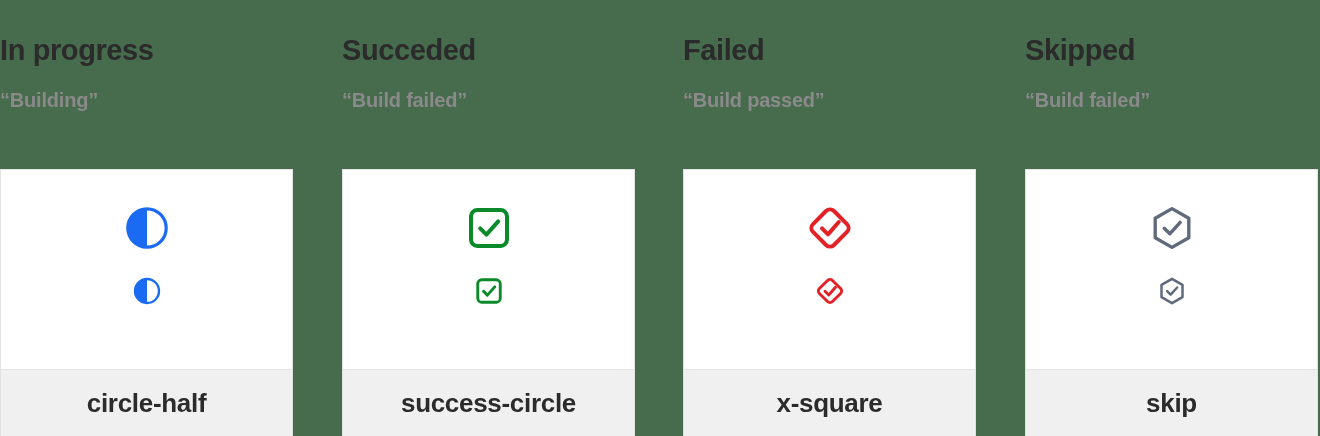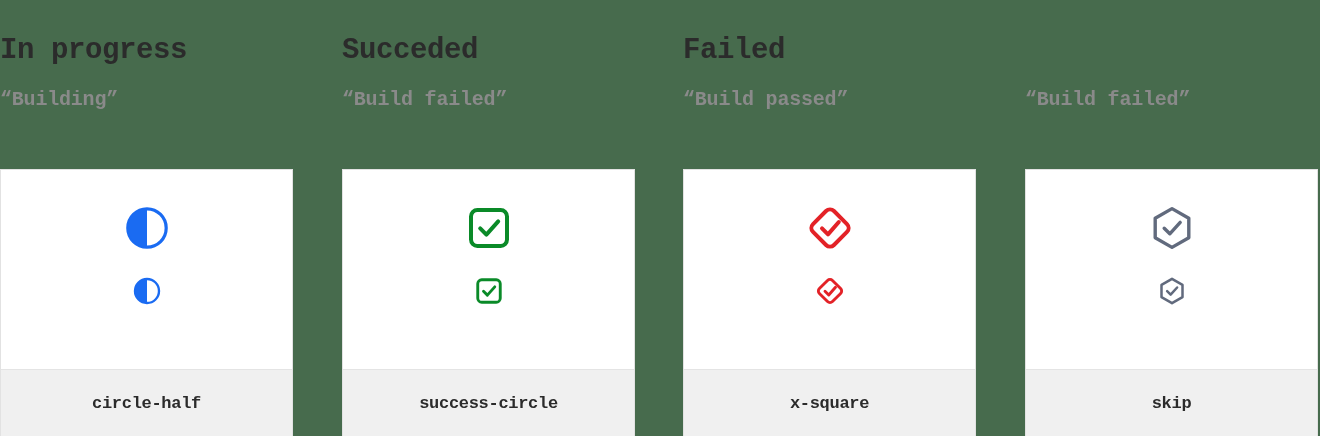--- a/index.html
+++ b/index.html
@@ -11,21 +11,20 @@
     height: 436px;
     background: #476b4d;
     font-family: "Liberation Sans", sans-serif;
     overflow: hidden;
   }
 
   .grid {
     position: relative;
     width: 1320px;
     height: 436px;
-    font-family: Liberation Mono, monospace;
   }
 
   .column {
     position: absolute;
     top: 0;
     width: 293px;
     height: 436px;
   }
 
   .col-0 { left: 0px; }
@@ -104,21 +103,21 @@
     top: 199px;
     bottom: 0;
     background: #f0f0f0;
     border-top: 1px solid #e4e4e4;
     display: flex;
     align-items: center;
     justify-content: center;
   }
 
   .card-label {
-    font-size: 17px;
+    font-size: 26px;
     font-weight: bold;
     color: #2b2b2b;
     letter-spacing: -0.3px;
     white-space: nowrap;
   }
 </style>
 </head>
 <body>
 
 <div class="grid">
@@ -181,20 +180,21 @@
           <path d="M8.0 12.2 L11.0 15.2 L16.4 9.0" fill="none" stroke="#e32227" stroke-width="2.3" stroke-linecap="round" stroke-linejoin="round"></path>
         </svg>
       </div>
       <div class="card-footer">
         <span class="card-label">x-square</span>
       </div>
     </div>
   </div>
 
   <div class="column col-3">
+    <div class="heading">Skipped</div>
     <div class="subtitle">“Build failed”</div>
     <div class="card">
       <div class="card-body">
         <svg class="icon-large" viewBox="0 0 24 24">
           <path d="M12 2.3 L20.4 7.15 L20.4 16.85 L12 21.7 L3.6 16.85 L3.6 7.15 Z" fill="none" stroke="#616a7d" stroke-width="1.7" stroke-linejoin="round"></path>
           <path d="M8.1 12.1 L10.9 14.9 L16.1 9.2" fill="none" stroke="#616a7d" stroke-width="1.7" stroke-linecap="round" stroke-linejoin="round"></path>
         </svg>
         <svg class="icon-small" viewBox="0 0 24 24">
           <path d="M12 2.3 L20.4 7.15 L20.4 16.85 L12 21.7 L3.6 16.85 L3.6 7.15 Z" fill="none" stroke="#616a7d" stroke-width="2" stroke-linejoin="round"></path>
           <path d="M8.1 12.1 L10.9 14.9 L16.1 9.2" fill="none" stroke="#616a7d" stroke-width="2" stroke-linecap="round" stroke-linejoin="round"></path>

